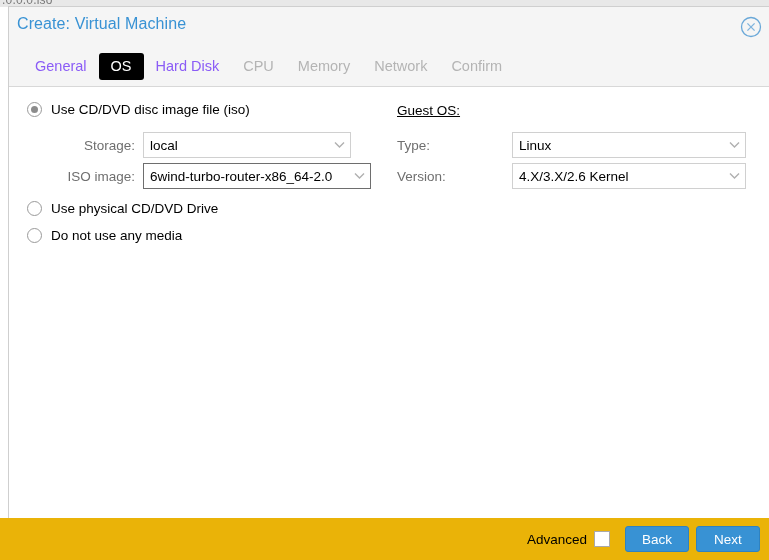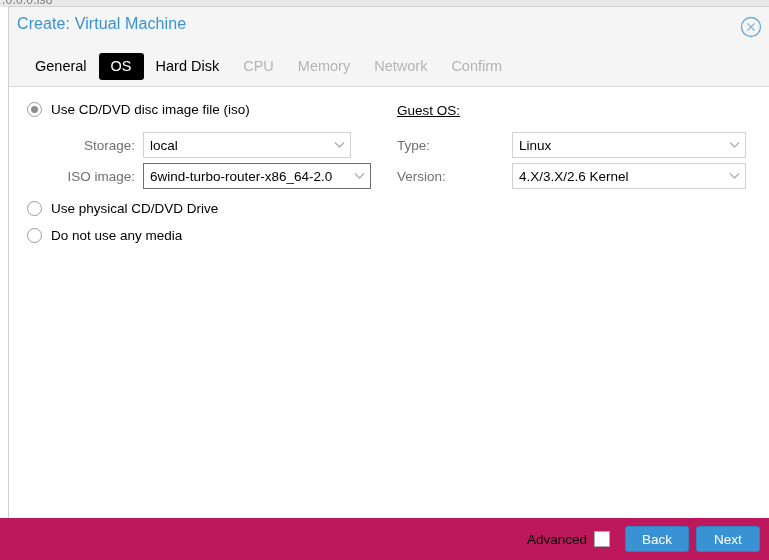--- a/index.html
+++ b/index.html
@@ -84,21 +84,21 @@
     position: absolute;
     left: 14px;
     top: 46px;
     display: flex;
     align-items: center;
     gap: 0px;
   }
   .tab {
     padding: 4px 12px;
     font-size: 14.5px;
-    color: #000000;
+    color: #8b5cf6;
     border-radius: 3px;
     cursor: pointer;
     white-space: nowrap;
     line-height: 19px;
   }
   .tab.active {
     background: #000000;
     color: #ffffff;
   }
   .tab.disabled {
@@ -196,21 +196,21 @@
     text-decoration: underline;
   }
 
   
   .modal-footer {
     position: absolute;
     left: 0;
     top: 518px;
     width: 769px;
     height: 42px;
-    background: #be185d;
+    background: #eab308;
     display: flex;
     align-items: center;
     justify-content: flex-end;
   }
   .advanced-label {
     font-size: 13.5px;
     color: #000000;
     margin-right: 7px;
   }
   .checkbox {

